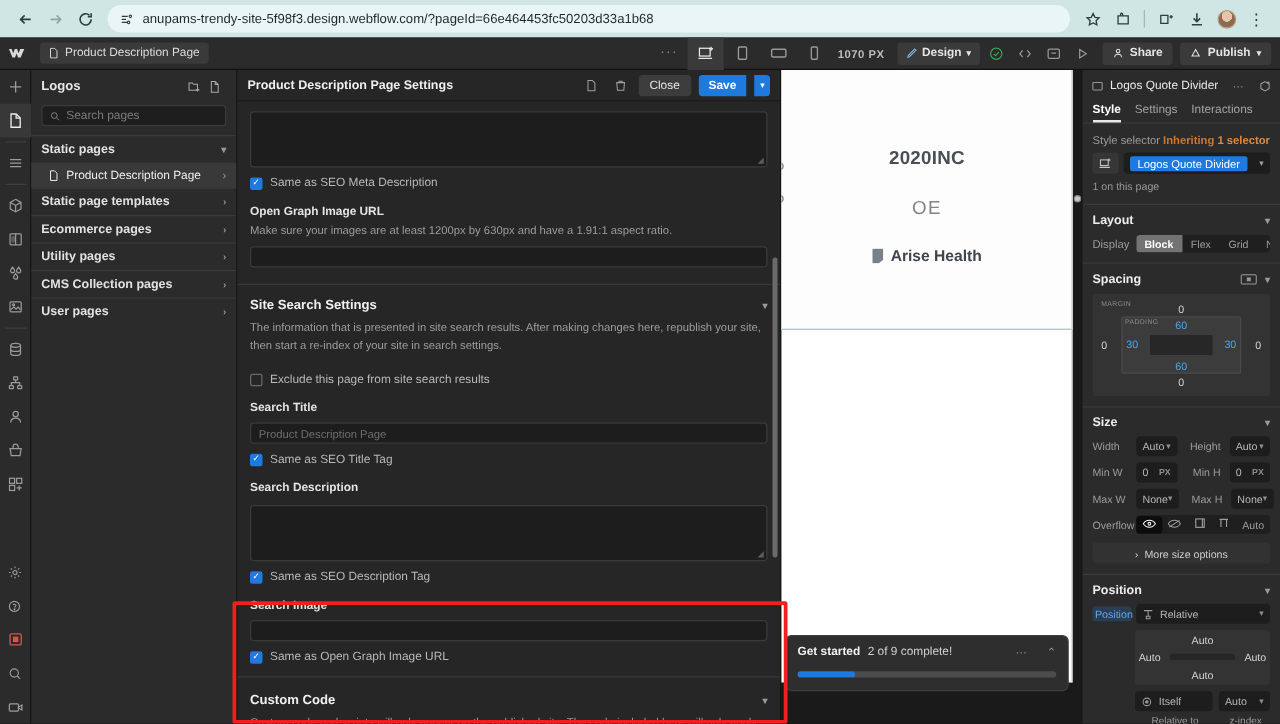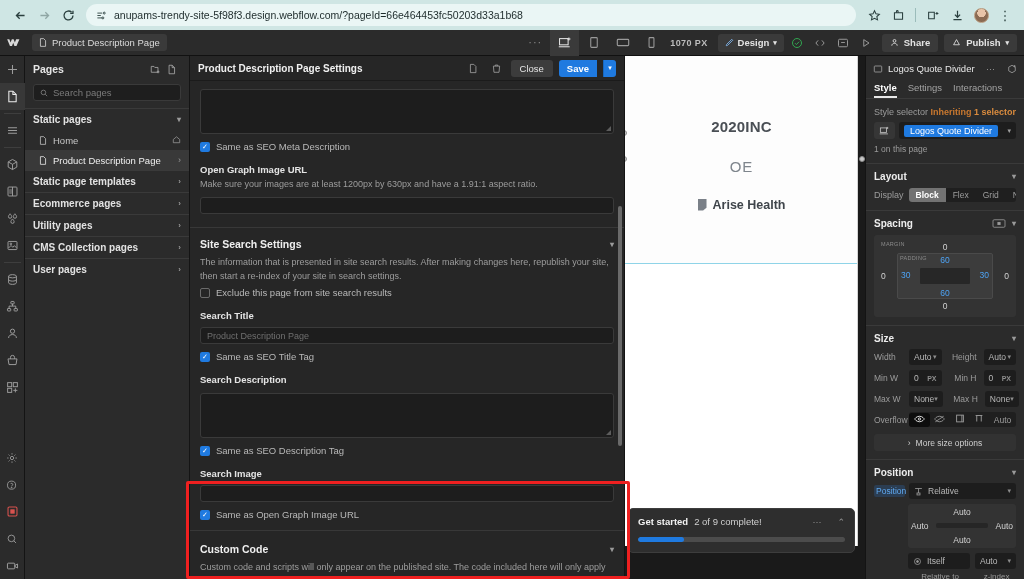--- a/index.html
+++ b/index.html
@@ -592,21 +592,21 @@
     <div class="rail-ico">
       <svg width="13" height="12" viewBox="0 0 16 14" fill="none" stroke="currentColor" stroke-width="1.2">
           <rect x="1.8" y="3.5" width="9" height="7" rx="1"></rect>
           <path d="M10.8 6.5l3.4-2v5l-3.4-2z"></path>
         </svg>
     </div>
   </div>
 
   <div class="pages-panel">
     <div class="pages-head">
-      <span>Pages</span>
+      <span>Logos</span>
       <span class="hspace"></span>
       <span class="pg-ico">
         <svg width="11" height="11" viewBox="0 0 16 16" fill="none" stroke="currentColor" stroke-width="1.2">
             <path d="M1.8 3.5h4l1.2 1.5h4.6v7H1.8z"></path>
             <path d="M11.8 9.5v4M9.8 11.5h4"></path>
           </svg>
       </span>
       <span class="pg-ico">
         <svg width="11" height="11" viewBox="0 0 16 16" fill="none" stroke="currentColor" stroke-width="1.2">
             <path d="M3 1.8h4.5L11 5.3v8.9H3z"></path>
@@ -622,32 +622,20 @@
           </svg>
         <span class="ph">Search pages</span>
       </div>
     </div>
     <div class="pg-sec-divider"></div>
     <div class="pg-sec">
       <span>Static pages</span>
       <span class="hspace"></span>
         <span class="chev">▾</span>
     </div>
-    <div class="pg-item">
-      <svg width="8" height="9" viewBox="0 0 12 14" fill="none" stroke="currentColor" stroke-width="1.2">
-          <path d="M2 1h5l3 3v9H2z"></path>
-        </svg>
-      <span>Home</span>
-      <span class="hspace"></span>
-      <span class="rt">
-        <svg width="9" height="9" viewBox="0 0 14 14" fill="none" stroke="currentColor" stroke-width="1.2">
-            <path d="M2 7l5-4.2L12 7v5H2z"></path>
-          </svg>
-      </span>
-    </div>
     <div class="pg-item sel">
       <svg width="8" height="9" viewBox="0 0 12 14" fill="none" stroke="currentColor" stroke-width="1.2">
           <path d="M2 1h5l3 3v9H2z"></path>
         </svg>
       <span>Product Description Page</span>
       <span class="hspace"></span>
       <span class="rt">›</span>
     </div>
     <div class="pg-sec-divider"></div>
     <div class="pg-sec">
@@ -711,21 +699,21 @@
       <div class="inp"></div>
 
       <div class="sec-divider"></div>
       <div class="sec-head">
         <span>Site Search Settings</span>
         <span class="hspace"></span>
           <span class="chev">▾</span>
       </div>
       <div class="sec-desc">The information that is presented in site search results. After making changes here, republish your site, then start a re-index of your site in search settings.</div>
 
-      <div class="chk-row" style="margin-top:4px">
+      <div class="chk-row" style="margin-top:15px">
         <span class="chk empty"></span>
         <span class="chk-label">Exclude this page from site search results</span>
       </div>
 
       <div class="fld-label">Search Title</div>
       <div class="inp">
         <span class="ph">Product Description Page</span>
       </div>
       <div class="chk-row">
         <span class="chk">✓</span>

